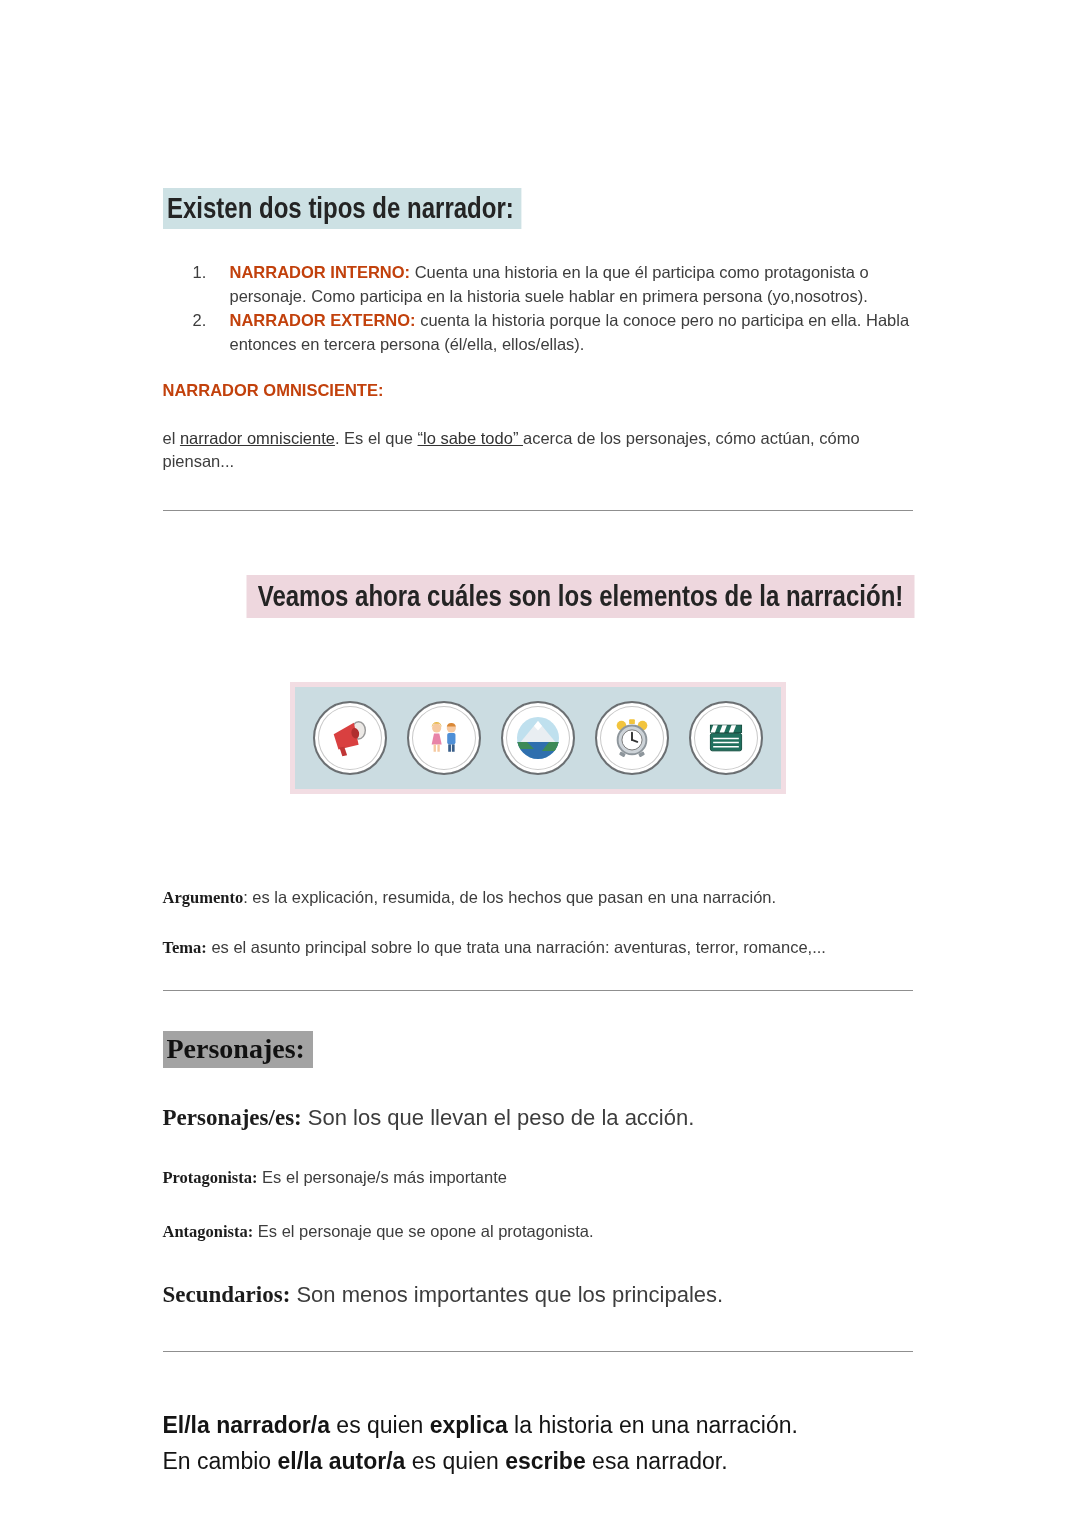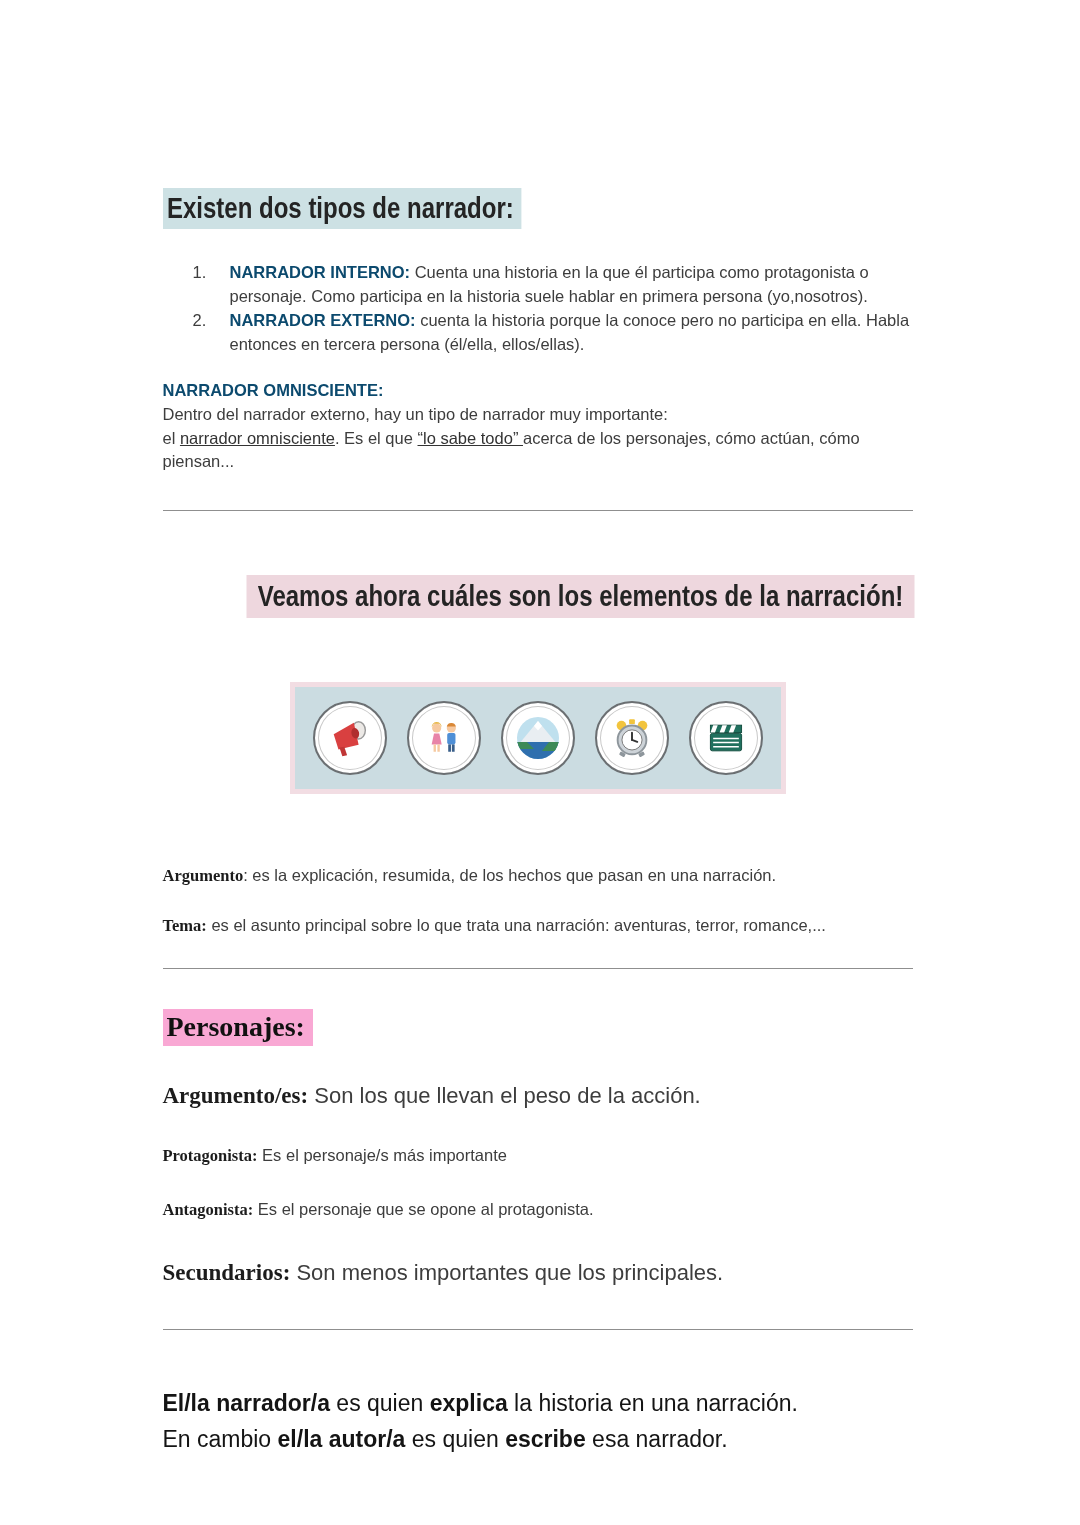--- a/index.html
+++ b/index.html
@@ -30,21 +30,21 @@
   }
   .center-wrap { text-align:center; margin-top:64px; }
   .h-pink {
     font-size:30px;
     background:#eed7de;
     padding:4px 14px 5px 14px;
     transform-origin:center center;
   }
   
   .body-txt { font-size:16.5px; line-height:1.45; }
-  b.lbl { font-weight:700; color:#0c4a6e; }
+  b.lbl { font-weight:700; color:#c2410c; }
   .ub { font-weight:400; text-decoration:underline; color:#333333; }
 
   
   .nlist { margin:32px 0 0 30px; }
   .nrow { display:flex; }
   .nnum { width:37px; flex:0 0 37px; font-size:16.5px; line-height:1.45; color:#3d3d3d; }
   .ntxt { flex:1; }
 
   .omni { margin-top:22px; }
 
@@ -71,25 +71,25 @@
     box-shadow:inset 0 0 0 3px #ffffff, inset 0 0 0 4px #c9c9c9;
     display:flex; align-items:center; justify-content:center;
     overflow:hidden;
   }
   
   .serif-b { font-family:"Liberation Serif", serif; font-weight:700; color:#1c1c1c; }
   .h-personajes {
     display:inline-block;
     font-family:"Liberation Serif", serif;
     font-weight:700; font-size:28px; color:#111111;
-    background:#f9a8d4;
+    background:#a3a3a3;
     padding:2px 8px 3px 4px;
     margin-top:40px;
   }
-  .p-arg { margin-top:70px; }
+  .p-arg { margin-top:92px; }
   .p-tema { margin-top:26px; }
   .p-principal { margin-top:34px; font-size:22px; line-height:1.4; }
   .p-principal .serif-b { font-size:23px; }
   .p-proto { margin-top:32px; }
   .p-anta  { margin-top:30px; }
   .p-secu  { margin-top:35px; font-size:22px; line-height:1.4; }
   .p-secu .serif-b { font-size:23px; }
 
   .footer-txt {
     margin-top:56px;
@@ -110,21 +110,21 @@
     <div class="nrow">
       <span class="nnum">1.</span>
       <p class="ntxt"><b class="lbl">NARRADOR INTERNO:</b><span> Cuenta una historia en la que él participa como protagonista o personaje. Como participa en la historia suele hablar en primera persona (yo,nosotros).</span></p>
     </div>
     <div class="nrow">
       <span class="nnum">2.</span>
       <p class="ntxt"><b class="lbl">NARRADOR EXTERNO:</b><span> cuenta la historia porque la conoce pero no participa en ella. Habla entonces en tercera persona (él/ella, ellos/ellas).</span></p>
     </div>
   </div>
 
-  <p class="omni body-txt"><b class="lbl">NARRADOR OMNISCIENTE:</b><br><span>Dentro del narrador externo, hay un tipo de narrador muy importante:</span><br><span>el </span><span class="ub">narrador omnisciente</span><span>. Es el que </span><span class="ub">“lo sabe todo” </span><span>acerca de los personajes, cómo actúan, cómo piensan...</span></p>
+  <p class="omni body-txt"><b class="lbl">NARRADOR OMNISCIENTE:</b><br><br><span>el </span><span class="ub">narrador omnisciente</span><span>. Es el que </span><span class="ub">“lo sabe todo” </span><span>acerca de los personajes, cómo actúan, cómo piensan...</span></p>
 
   <div class="divider"></div>
 
   <div class="center-wrap">
     <h2><span class="condensed h-pink">Veamos ahora cuáles son los elementos de la narración!</span></h2>
   </div>
 
   <div class="strip-wrap">
     <div class="strip-outer">
       <div class="strip-inner">
@@ -203,21 +203,21 @@
   </div>
 
   <p class="body-txt p-arg"><b class="serif-b">Argumento</b><span>: es la explicación, resumida, de los hechos que pasan en una narración.</span></p>
 
   <p class="body-txt p-tema"><b class="serif-b">Tema:</b><span> es el asunto principal sobre lo que trata una narración: aventuras, terror, romance,...</span></p>
 
   <div class="divider d2"></div>
 
   <h2><span class="h-personajes">Personajes:</span></h2>
 
-  <p class="p-principal"><b class="serif-b">Argumento/es:</b><span> Son los que llevan el peso de la acción.</span></p>
+  <p class="p-principal"><b class="serif-b">Personajes/es:</b><span> Son los que llevan el peso de la acción.</span></p>
 
   <p class="body-txt p-proto"><b class="serif-b">Protagonista:</b><span> Es el personaje/s más importante</span></p>
 
   <p class="body-txt p-anta"><b class="serif-b">Antagonista:</b><span> Es el personaje que se opone al protagonista.</span></p>
 
   <p class="p-secu"><b class="serif-b">Secundarios:</b><span> Son menos importantes que los principales.</span></p>
 
   <div class="divider d3"></div>
 
   <p class="footer-txt"><b>El/la narrador/a</b><span> es quien </span><b>explica</b><span> la historia en una narración.</span><br><span>En cambio </span><b>el/la autor/a</b><span> es quien </span><b>escribe</b><span> esa narrador.</span></p>

